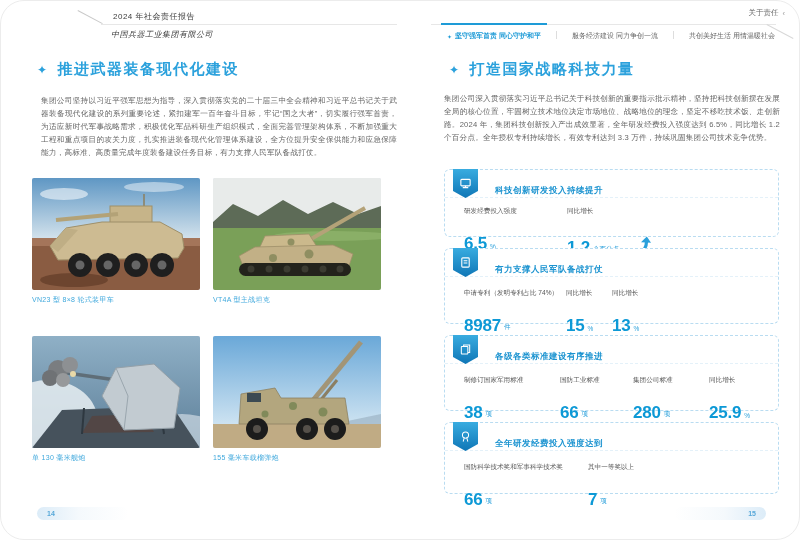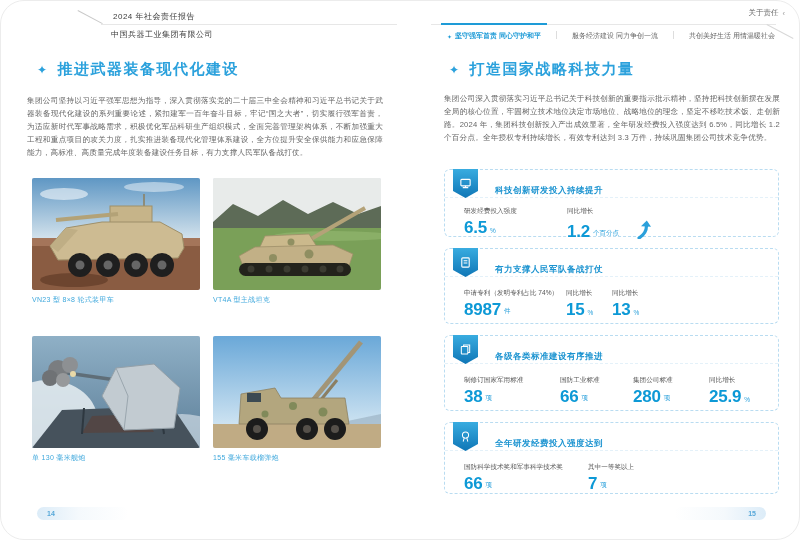--- a/index.html
+++ b/index.html
@@ -5,56 +5,56 @@
   html,body{margin:0;padding:0;background:#fff;}
   .canvas{position:relative;width:798px;height:538px;margin:0 auto;background:#fff;
     border:1px solid #ececec;border-radius:24px;overflow:hidden;
     font-family:"Liberation Sans","DejaVu Sans",sans-serif;}
   
   .diag{position:absolute;height:1px;background:#c9c9c9;transform-origin:left top;}
   #diag-left{left:77px;top:9px;width:28px;transform:rotate(28deg);}
   #diag-right{left:766px;top:23px;width:30px;transform:rotate(28deg);background:#d8d8d8;}
   .hl-line{position:absolute;left:100px;top:23px;width:296px;height:1px;background:#e7e7e7;}
   .report-title{position:absolute;left:112px;top:10px;font-size:8px;color:#3c3c3c;letter-spacing:.5px;}
-  .company{position:absolute;left:110px;top:28px;font-size:8px;color:#3c3c3c;letter-spacing:.5px;}
+  .company{position:absolute;left:110px;top:28px;font-size:8px;color:#3c3c3c;letter-spacing:.5px;font-style:italic;}
   .about{position:absolute;right:14px;top:7px;font-size:7.5px;color:#666;display:flex;gap:4px;align-items:center;cursor:pointer;}
   .about .chev{color:#999;}
   .tabs{position:absolute;left:430px;top:23px;width:345px;border-top:1px solid #e7e7e7;display:flex;align-items:flex-start;font-size:7px;color:#666;}
   .tab{padding-top:6px;white-space:nowrap;cursor:pointer;display:flex;gap:3px;align-items:center;}
   .tab.active{color:#1E9BD7;font-weight:bold;position:relative;margin-left:16px;}
   .tab.active::before{content:"";position:absolute;top:-2px;left:-6px;right:-6px;height:2px;background:#1E9BD7;}
   .tab-sep{width:1px;height:8px;background:#ddd;margin:6px 15px 0;}
   .tab .tick{font-size:6px;}
   
   .page-title{position:absolute;display:flex;align-items:center;gap:9px;color:#2BA1DC;font-weight:bold;font-size:15px;letter-spacing:1.5px;}
   #title-left{left:36px;top:59px;}
   #title-right{left:448px;top:59px;}
   .sparkle{font-size:12px;font-weight:normal;}
   
   .para{position:absolute;font-size:7.6px;line-height:12.9px;color:#666;text-align:justify;letter-spacing:.2px;}
-  #para-left{left:26px;top:94px;width:356px;}
+  #para-left{left:40px;top:94px;width:356px;}
   #para-right{left:443px;top:92px;width:336px;}
   
   .gallery{position:absolute;left:31px;top:177px;width:349px;display:grid;grid-template-columns:168px 168px;column-gap:13px;row-gap:32px;}
   figure{margin:0;}
   .photo{width:168px;height:112px;border-radius:2px;overflow:hidden;display:block;background:#dde;}
   figcaption{margin-top:5px;font-size:7px;line-height:9px;color:#3FA8DC;letter-spacing:.3px;}
   
   .cards{position:absolute;left:443px;top:168px;width:335px;}
   .card{position:relative;border:1px dashed #b9dcf1;border-radius:6px;background:#fff;box-sizing:border-box;padding:0 12px;margin-bottom:11px;}
   .badge{position:absolute;left:8px;top:-1px;width:25px;height:29px;
     background:linear-gradient(180deg,#39ACE0,#0F76B6);
     clip-path:polygon(0 0,100% 0,100% 76%,50% 100%,0 76%);
     display:flex;align-items:center;justify-content:center;}
   .card-head{margin:0 -12px;padding-left:50px;height:27px;display:flex;align-items:flex-end;border-bottom:1px dashed #e4f1f9;}
   .card-title{font-size:8.5px;font-weight:bold;color:#1B93D0;letter-spacing:.5px;}
   .stats{display:grid;padding-left:7px;margin-top:9px;}
   .stats.tall{margin-top:12px;}
   .stat-label{font-size:6.6px;color:#555;white-space:nowrap;}
-  .valrow{display:flex;align-items:flex-end;gap:3px;margin-top:4px;}
+  .valrow{display:flex;align-items:flex-end;gap:3px;margin-top:20px;}
   .val{font-size:17px;font-weight:bold;color:#0D99D6;line-height:15px;letter-spacing:-.2px;}
   .unit{font-size:6.5px;color:#2AA0DB;padding-bottom:1px;white-space:nowrap;}
   .up-arrow{margin-left:14px;}
   
   .pill{position:absolute;top:506px;height:13px;border-radius:7px;display:flex;align-items:center;font-size:7px;font-weight:bold;color:#57A8D9;box-sizing:border-box;}
   #pill-left{left:36px;width:92px;background:linear-gradient(90deg,#dcecf8,rgba(236,244,250,.55) 45%,rgba(255,255,255,0));padding-left:10px;}
   #pill-right{right:33px;width:92px;background:linear-gradient(270deg,#dcecf8,rgba(236,244,250,.55) 45%,rgba(255,255,255,0));justify-content:flex-end;padding-right:10px;}
 </style>
 </head>
 <body>

